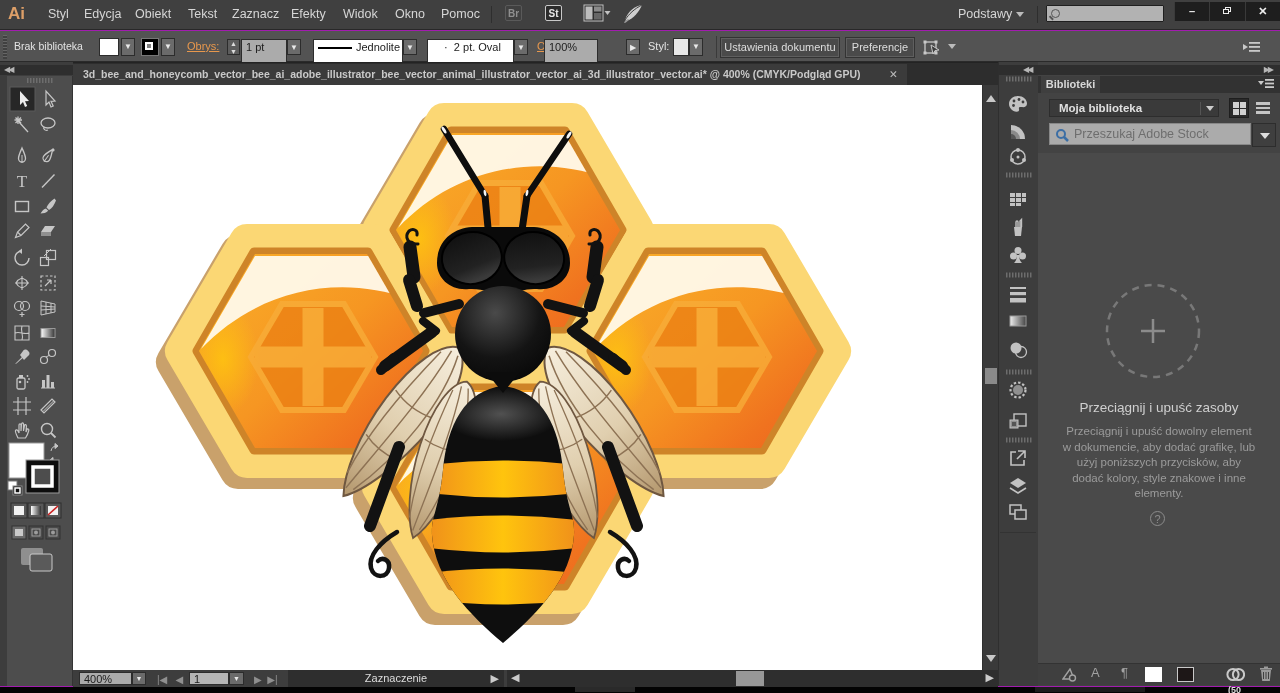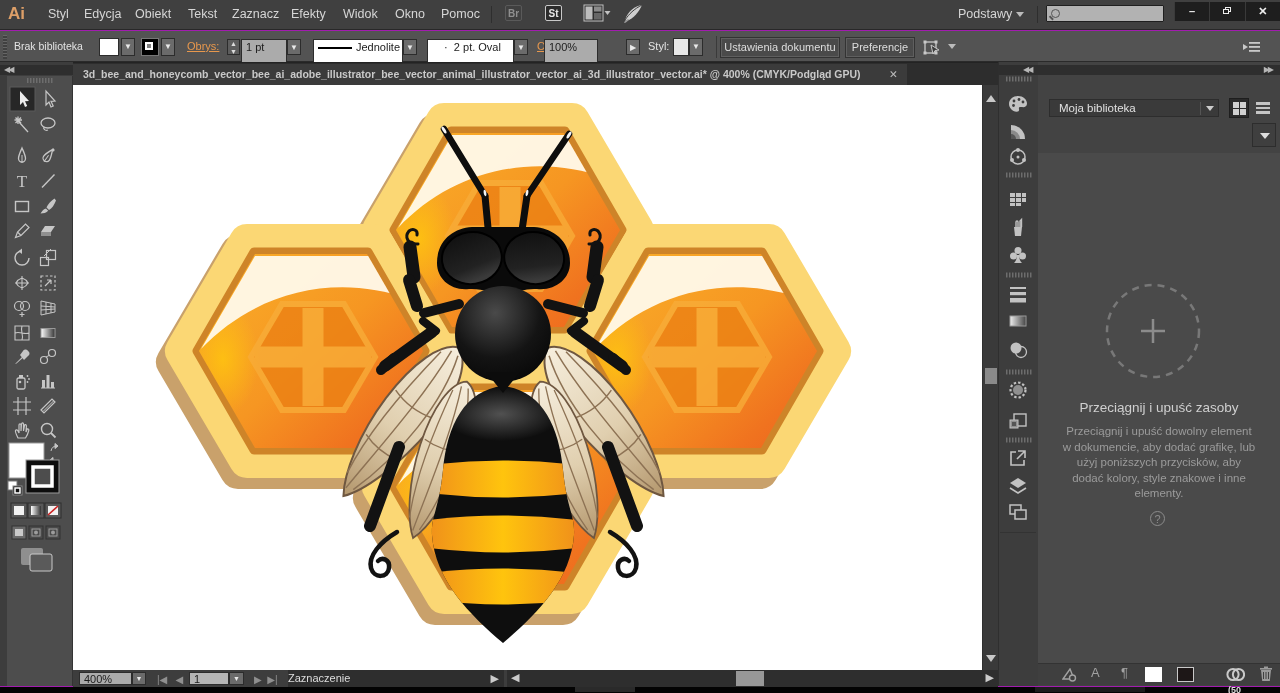--- a/index.html
+++ b/index.html
@@ -445,21 +445,21 @@
  <div style="position:absolute;left:3px;top:570px;width:0;height:0;border:5px solid transparent;border-top:7px solid #c9c9c9"></div>
 </div>
 
 <div id="statusbar">
  <div class="fld" style="left:6px;top:2px;width:53px;height:13px;font-size:11px;line-height:12px">400%</div>
  <div class="dbtn" style="left:59px;top:2px;width:14px;height:13px;font-size:7px;line-height:12px">▼</div>
  <div style="position:absolute;left:84px;top:4px;color:#8f8f8f;font-size:10px">|◀&nbsp;&nbsp;&nbsp;◀</div>
  <div class="fld" style="left:116px;top:2px;width:40px;height:13px;font-size:11px;line-height:12px;background:#b5b5b5">1</div>
  <div class="dbtn" style="left:156px;top:2px;width:15px;height:13px;font-size:7px;line-height:12px">▼</div>
  <div style="position:absolute;left:181px;top:4px;color:#8f8f8f;font-size:10px">▶&nbsp;&nbsp;▶|</div>
- <div style="position:absolute;left:215px;top:0;width:216px;height:17px;background:#2e2e2e;color:#ddd;text-align:left;line-height:16px">Zaznaczenie<span style="position:absolute;right:5px;color:#ccc">▶</span></div>
+ <div style="position:absolute;left:215px;top:0;width:216px;height:17px;background:#2e2e2e;color:#ddd;text-align:center;line-height:16px">Zaznaczenie<span style="position:absolute;right:5px;color:#ccc">▶</span></div>
  <div style="position:absolute;left:434px;top:0;width:491px;height:17px;background:#2e2e2e">
   <span style="position:absolute;left:4px;top:1px;color:#ccc">◀</span>
   <div style="position:absolute;left:229px;top:1px;width:28px;height:15px;background:#989898"></div>
   <span style="position:absolute;right:4px;top:1px;color:#ccc">▶</span>
  </div>
 </div>
 
 <div id="iconstrip"></div>
 <svg style="position:absolute;left:998px;top:62px" width="40" height="624" viewBox="0 0 40 624">
       <g fill="#6d6d6d">
@@ -597,34 +597,49 @@
       </g>
       <g transform="translate(10,440)">
         <rect x="2" y="3" width="11" height="9" fill="none" stroke="#c2c2c2" stroke-width="1.5"></rect>
         <rect x="7" y="8" width="11" height="9" fill="#3d3d3d" stroke="#c2c2c2" stroke-width="1.5"></rect>
       </g>
       <rect x="2" y="470" width="36" height="1" fill="#333"></rect>
     </svg>
 
 <div id="libpanel">
 
- <div style="position:absolute;left:11px;top:37px;width:170px;height:18px;background:#3a3a3a;border:1px solid #2d2d2d;color:#e0e0e0;font-size:11.5px;font-weight:normal;line-height:17px;padding-left:9px">Moja biblioteka
+ <div id="libtabbar">
+        <div id="libtab">Biblioteki</div>
+   <svg style="position:absolute;right:6px;top:3px" width="16" height="11" viewBox="0 0 16 11">
+          <path d="M0 2 l6 0 -3 4z" fill="#c9c9c9"></path>
+          <rect x="7" y="0" width="9" height="1.8" fill="#c9c9c9"></rect>
+          <rect x="7" y="3.6" width="9" height="1.8" fill="#c9c9c9"></rect>
+          <rect x="7" y="7.2" width="9" height="1.8" fill="#c9c9c9"></rect>
+        </svg>
+ </div>
+ <div style="position:absolute;left:11px;top:37px;width:170px;height:18px;background:#3a3a3a;border:1px solid #2d2d2d;color:#e0e0e0;font-size:11.5px;font-weight:bold;line-height:17px;padding-left:9px">Moja biblioteka
    <div style="position:absolute;right:17px;top:2px;width:1px;height:13px;background:#555"></div>
    <div style="position:absolute;right:4px;top:6px;width:0;height:0;border:4px solid transparent;border-top:5px solid #ccc"></div>
  </div>
  <div style="position:absolute;left:191px;top:36px;width:20px;height:20px;background:#2a2a2a;border:1px solid #1e1e1e">
    <div style="position:absolute;left:3px;top:3px;width:6px;height:6px;background:#d0d0d0"></div>
         <div style="position:absolute;left:10px;top:3px;width:6px;height:6px;background:#d0d0d0"></div>
         <div style="position:absolute;left:3px;top:10px;width:6px;height:6px;background:#d0d0d0"></div>
         <div style="position:absolute;left:10px;top:10px;width:6px;height:6px;background:#d0d0d0"></div>
  </div>
  <div style="position:absolute;left:215px;top:36px;width:20px;height:20px">
    <div style="position:absolute;left:3px;top:4px;width:14px;height:2.5px;background:#c5c5c5"></div>
         <div style="position:absolute;left:3px;top:8.5px;width:14px;height:2.5px;background:#c5c5c5"></div>
         <div style="position:absolute;left:3px;top:13px;width:14px;height:2.5px;background:#c5c5c5"></div>
+ </div>
+ <div style="position:absolute;left:11px;top:61px;width:202px;height:22px;background:#ababab;border:1px solid #888;color:#6e6e6e;font-size:12.5px;line-height:21px;padding-left:24px">Przeszukaj Adobe Stock
+  <svg style="position:absolute;left:5px;top:4px" width="14" height="14" viewBox="0 0 14 14">
+          <circle cx="6" cy="6" r="4" fill="none" stroke="#3b6ea5" stroke-width="2"></circle>
+          <path d="M9 9 L13 13" stroke="#3b6ea5" stroke-width="2.5"></path>
+        </svg>
  </div>
  <div style="position:absolute;left:214px;top:61px;width:24px;height:24px;background:#3f3f3f;border:1px solid #2d2d2d">
         <div style="position:absolute;left:7px;top:9px;width:0;height:0;border:5px solid transparent;border-top:6px solid #ddd"></div>
       </div>
  <div id="libcontent">
   <svg style="position:absolute;left:67px;top:130px" width="96" height="96" viewBox="0 0 96 96">
           <circle cx="48" cy="48" r="46" fill="none" stroke="#787878" stroke-width="2.5" stroke-dasharray="7 6"></circle>
           <path d="M48 36 v24 M36 48 h24" stroke="#8c8c8c" stroke-width="2.5"></path>
         </svg>
   <div style="position:absolute;left:10px;top:271px;width:222px;text-align:center;color:#9b9b9b;font-size:11.5px;line-height:15.5px">Przeciągnij i upuść dowolny element<br>w dokumencie, aby dodać grafikę, lub<br>użyj poniższych przycisków, aby<br>dodać kolory, style znakowe i inne<br>elementy.</div>

